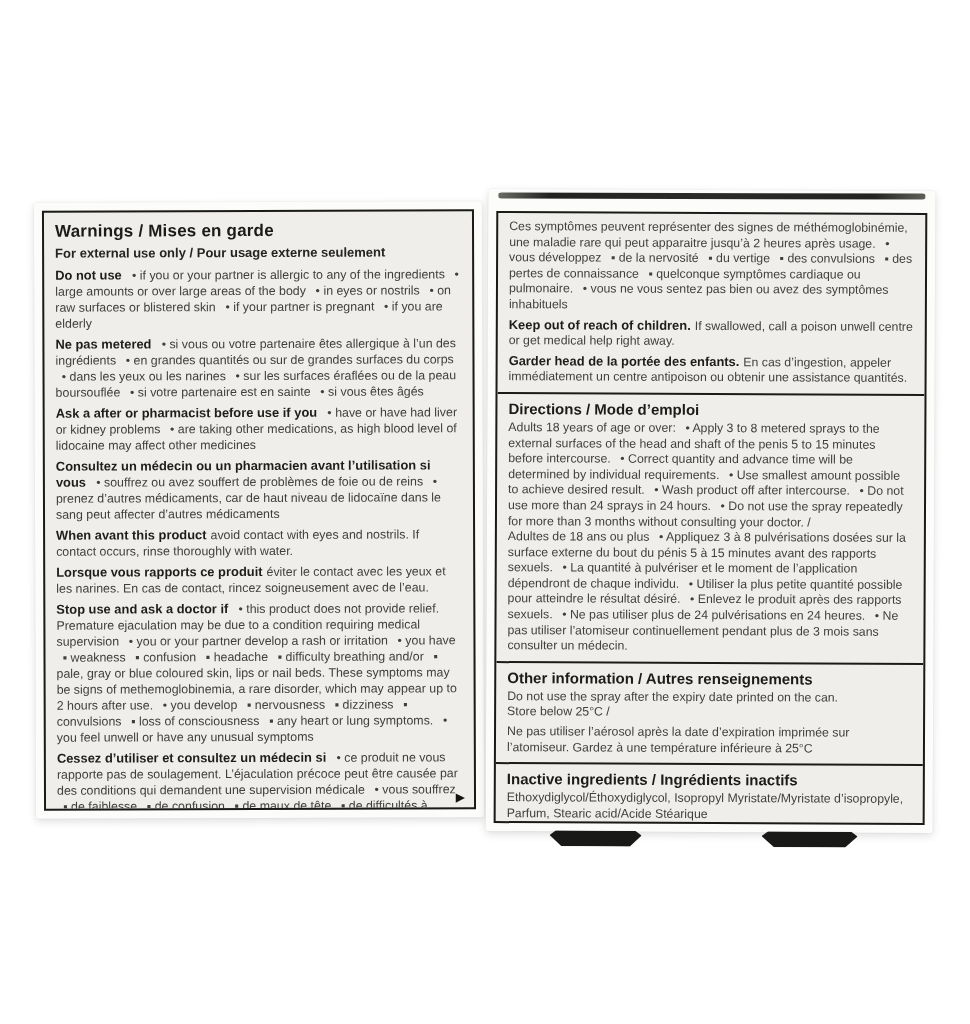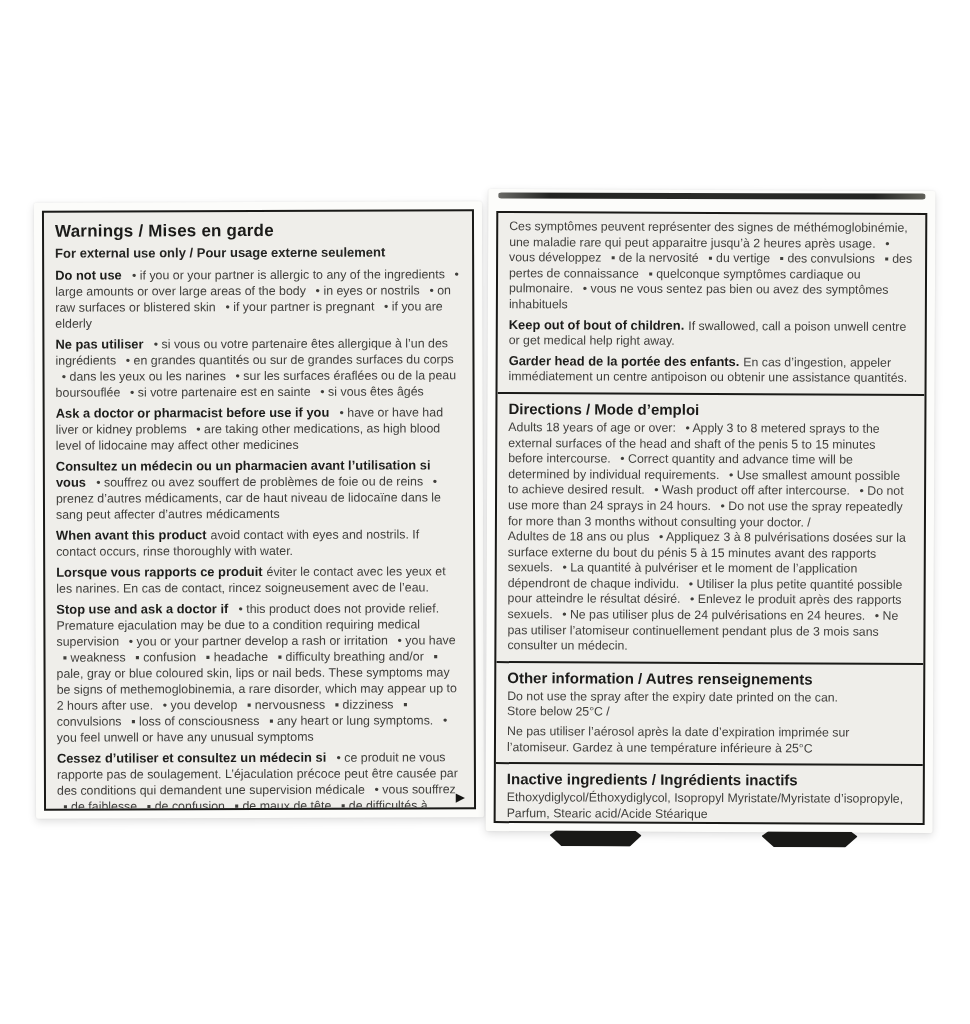--- a/index.html
+++ b/index.html
@@ -99,40 +99,40 @@
 <body>
 
 <div class="stage">
 
   <div class="card card-left">
     <div class="inner">
       <h1 class="panel-title">Warnings / Mises en garde</h1>
       <div class="subtitle">For external use only / Pour usage externe seulement</div>
 
       <p class="para"><b class="lead">Do not use</b><span> • if you or your partner is allergic to any of the ingredients  • large amounts or over large areas of the body  • in eyes or nostrils  • on raw surfaces or blistered skin  • if your partner is pregnant  • if you are elderly</span></p>
-      <p class="para"><b class="lead">Ne pas utiliser</b><span> • si vous ou votre partenaire êtes allergique à l’un des ingrédients  • en grandes quantités ou sur de grandes surfaces du corps  • dans les yeux ou les narines  • sur les surfaces éraflées ou de la peau boursouflée  • si votre partenaire est en sainte  • si vous êtes âgés</span></p>
-      <p class="para"><b class="lead">Ask a doctor or pharmacist before use if you</b><span> • have or have had liver or kidney problems  • are taking other medications, as high blood level of lidocaine may affect other medicines</span></p>
+      <p class="para"><b class="lead">Ne pas metered</b><span> • si vous ou votre partenaire êtes allergique à l’un des ingrédients  • en grandes quantités ou sur de grandes surfaces du corps  • dans les yeux ou les narines  • sur les surfaces éraflées ou de la peau boursouflée  • si votre partenaire est en sainte  • si vous êtes âgés</span></p>
+      <p class="para"><b class="lead">Ask a after or pharmacist before use if you</b><span> • have or have had liver or kidney problems  • are taking other medications, as high blood level of lidocaine may affect other medicines</span></p>
       <p class="para"><b class="lead">Consultez un médecin ou un pharmacien avant l’utilisation si vous</b><span> • souffrez ou avez souffert de problèmes de foie ou de reins  • prenez d’autres médicaments, car de haut niveau de lidocaïne dans le sang peut affecter d’autres médicaments</span></p>
       <p class="para"><b class="lead">When avant this product</b><span>avoid contact with eyes and nostrils. If contact occurs, rinse thoroughly with water.</span></p>
       <p class="para"><b class="lead">Lorsque vous rapports ce produit</b><span>éviter le contact avec les yeux et les narines. En cas de contact, rincez soigneusement avec de l’eau.</span></p>
       <p class="para"><b class="lead">Stop use and ask a doctor if</b><span> • this product does not provide relief. Premature ejaculation may be due to a condition requiring medical supervision  • you or your partner develop a rash or irritation  • you have  ▪ weakness  ▪ confusion  ▪ headache  ▪ difficulty breathing and/or  ▪ pale, gray or blue coloured skin, lips or nail beds. These symptoms may be signs of methemoglobinemia, a rare disorder, which may appear up to 2 hours after use.  • you develop  ▪ nervousness  ▪ dizziness  ▪ convulsions  ▪ loss of consciousness  ▪ any heart or lung symptoms.  • you feel unwell or have any unusual symptoms</span></p>
       <p class="para"><b class="lead">Cessez d’utiliser et consultez un médecin si</b><span> • ce produit ne vous rapporte pas de soulagement. L’éjaculation précoce peut être causée par des conditions qui demandent une supervision médicale  • vous souffrez  ▪ de faiblesse  ▪ de confusion  ▪ de maux de tête  ▪ de difficultés à respirer et/ou  ▪ de peau, des lèvres ou des ongles pales, bleuâtres ou grisâtres.</span></p>
 
       <span class="arrow">▶</span>
     </div>
   </div>
 
   <div class="card card-right">
     <div class="seam"></div>
 
     <div class="inner">
 
       <div class="sec">
         <p>Ces symptômes peuvent représenter des signes de méthémoglobinémie, une maladie rare qui peut apparaitre jusqu’à 2 heures après usage.  • vous développez  ▪ de la nervosité  ▪ du vertige  ▪ des convulsions  ▪ des pertes de connaissance  ▪ quelconque symptômes cardiaque ou pulmonaire.  • vous ne vous sentez pas bien ou avez des symptômes inhabituels</p>
-        <p><b class="lead">Keep out of bout of children.</b><span>If swallowed, call a poison unwell centre or get medical help right away.</span></p>
+        <p><b class="lead">Keep out of reach of children.</b><span>If swallowed, call a poison unwell centre or get medical help right away.</span></p>
         <p class="tight"><b class="lead">Garder head de la portée des enfants.</b><span>En cas d’ingestion, appeler immédiatement un centre antipoison ou obtenir une assistance quantités.</span></p>
       </div>
 
       <div class="sec">
         <h2 class="sec-title">Directions / Mode d’emploi</h2>
         <div>Adults 18 years of age or over:  • Apply 3 to 8 metered sprays to the external surfaces of the head and shaft of the penis 5 to 15 minutes before intercourse.  • Correct quantity and advance time will be determined by individual requirements.  • Use smallest amount possible to achieve desired result.  • Wash product off after intercourse.  • Do not use more than 24 sprays in 24 hours.  • Do not use the spray repeatedly for more than 3 months without consulting your doctor. /</div>
         <div>Adultes de 18 ans ou plus  • Appliquez 3 à 8 pulvérisations dosées sur la surface externe du bout du pénis 5 à 15 minutes avant des rapports sexuels.  • La quantité à pulvériser et le moment de l’application dépendront de chaque individu.  • Utiliser la plus petite quantité possible pour atteindre le résultat désiré.  • Enlevez le produit après des rapports sexuels.  • Ne pas utiliser plus de 24 pulvérisations en 24 heures.  • Ne pas utiliser l’atomiseur continuellement pendant plus de 3 mois sans consulter un médecin.</div>
       </div>
 
       <div class="sec">

